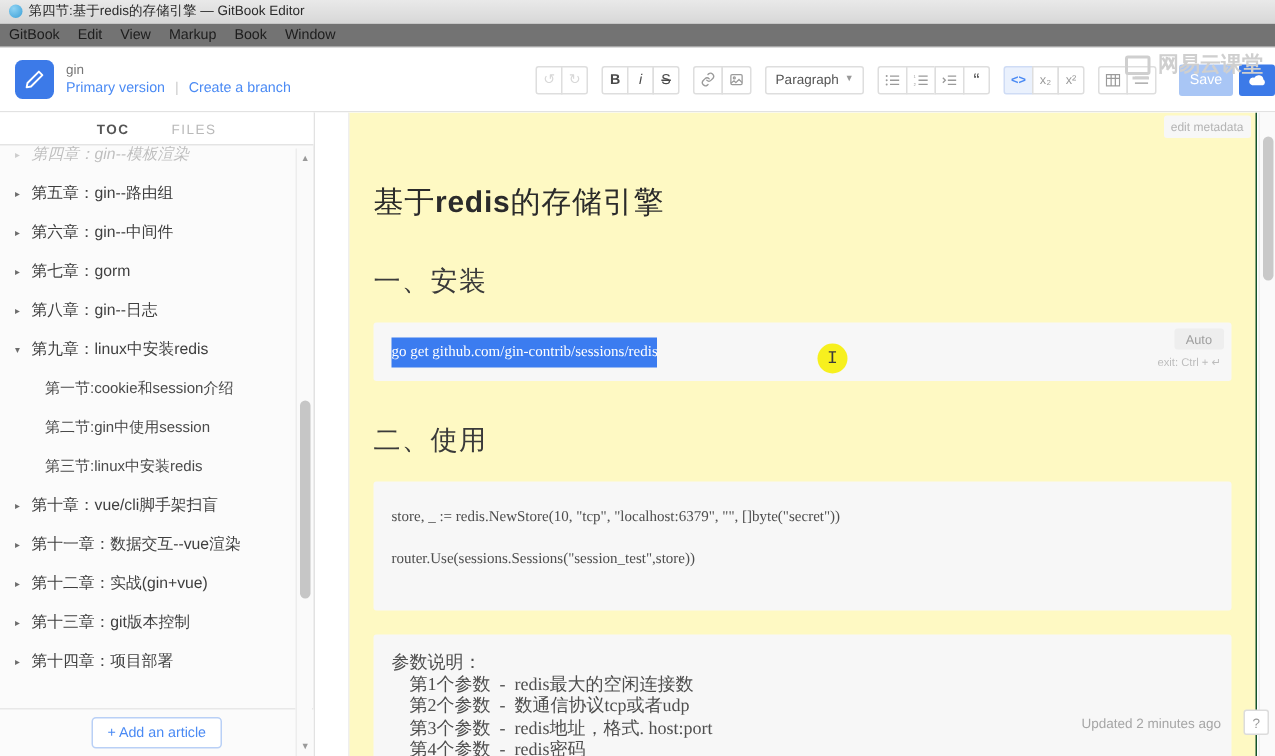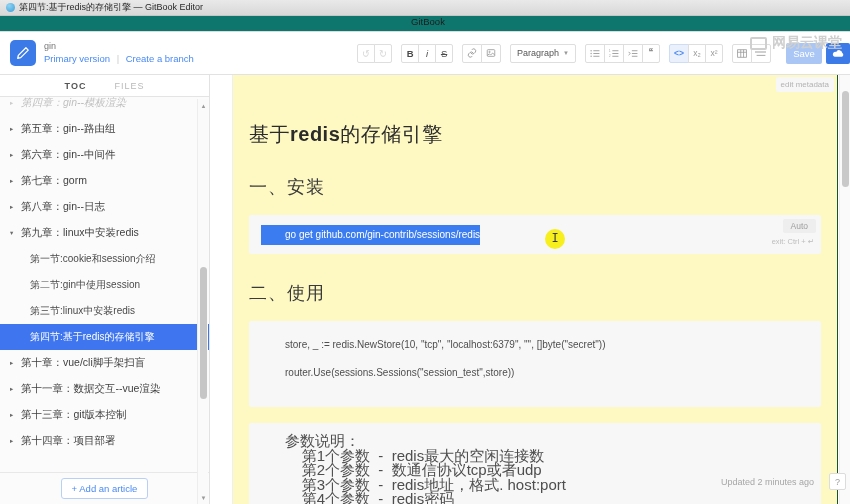--- a/index.html
+++ b/index.html
@@ -20,23 +20,23 @@
   }
   .tb-icon {
     width: 9px; height: 9px; border-radius: 50%;
     background: radial-gradient(circle at 35% 30%, #8fd3f4, #3a9fd6);
     margin-right: 4px; flex: 0 0 auto;
   }
   .tb-title { font-size: 9px; letter-spacing: 0; white-space: nowrap; }
 
   
   .menubar {
-    height: 16px; background: #0f766e; border-bottom: 1px solid #dcdcdc;
+    height: 16px; background: #737373; border-bottom: 1px solid #dcdcdc;
     display: flex; align-items: center; padding-left: 6px; gap: 12px;
-    font-size: 9.5px; color: #1d1d1d; flex-direction: column;
+    font-size: 9.5px; color: #1d1d1d;
   }
   .menubar span { cursor: default; }
 
   
   .toolbar {
     position: relative;
     height: 43px; background: #ffffff; border-bottom: 1px solid #e2e2e2;
     display: flex; align-items: center; justify-content: flex-end;
   }
   .book-block { display: flex; align-items: center; padding-left: 10px; width: 210px; }
@@ -176,25 +176,25 @@
     font-size: 18px; color: #3a3a3a; margin-top: 27px; letter-spacing: 1px;
   }
 
   .code-block {
     margin-top: 16px; background: #f7f7f7; border-radius: 2px;
     padding: 9px 12px; position: relative; min-height: 36px;
   }
   .code-block.tall { min-height: 86px; padding: 14px 12px 16px; }
   .code-block.note { min-height: 88px; padding: 11px 12px; }
   .code-line {
-    font-family: Liberation Sans, sans-serif;
-    font-size: 10px; color: #4e4e4e; line-height: 20px; white-space: pre; padding-left: 24px;
+    font-family: Liberation Serif, serif;
+    font-size: 10px; color: #4e4e4e; line-height: 20px; white-space: pre;
   }
   .code-line.sel-text { background: #3b7cf0; color: #ffffff; display: inline-block; }
-  .code-line.small { font-size: 15px; line-height: 14.5px; }
+  .code-line.small { font-size: 12px; line-height: 14.5px; }
   .cb-lang {
     position: absolute; right: 5px; top: 4px;
     font-size: 8.5px; color: #9e9e9e; background: #eeeeee;
     padding: 2px 8px; border-radius: 2px; cursor: pointer;
   }
   .cb-exit {
     position: absolute; right: 7px; top: 22px;
     font-size: 7.5px; color: #bdbdbd;
   }
   .cursor-dot {
@@ -392,30 +392,31 @@
             </div>
             <div class="toc-item lvl2">
               <span>第一节:cookie和session介绍</span>
             </div>
             <div class="toc-item lvl2">
               <span>第二节:gin中使用session</span>
             </div>
             <div class="toc-item lvl2">
               <span>第三节:linux中安装redis</span>
             </div>
-            <div class="toc-item lvl2 sel">
-              <span>第四节:基于redis的存储引擎</span>
-            </div>
             <div class="toc-item">
               <span class="arrow">▸</span>
               <span>第十章：vue/cli脚手架扫盲</span>
             </div>
             <div class="toc-item">
               <span class="arrow">▸</span>
               <span>第十一章：数据交互--vue渲染</span>
+            </div>
+            <div class="toc-item">
+              <span class="arrow">▸</span>
+              <span>第十二章：实战(gin+vue)</span>
             </div>
             <div class="toc-item">
               <span class="arrow">▸</span>
               <span>第十三章：git版本控制</span>
             </div>
             <div class="toc-item">
               <span class="arrow">▸</span>
               <span>第十四章：项目部署</span>
             </div>
           </div>

